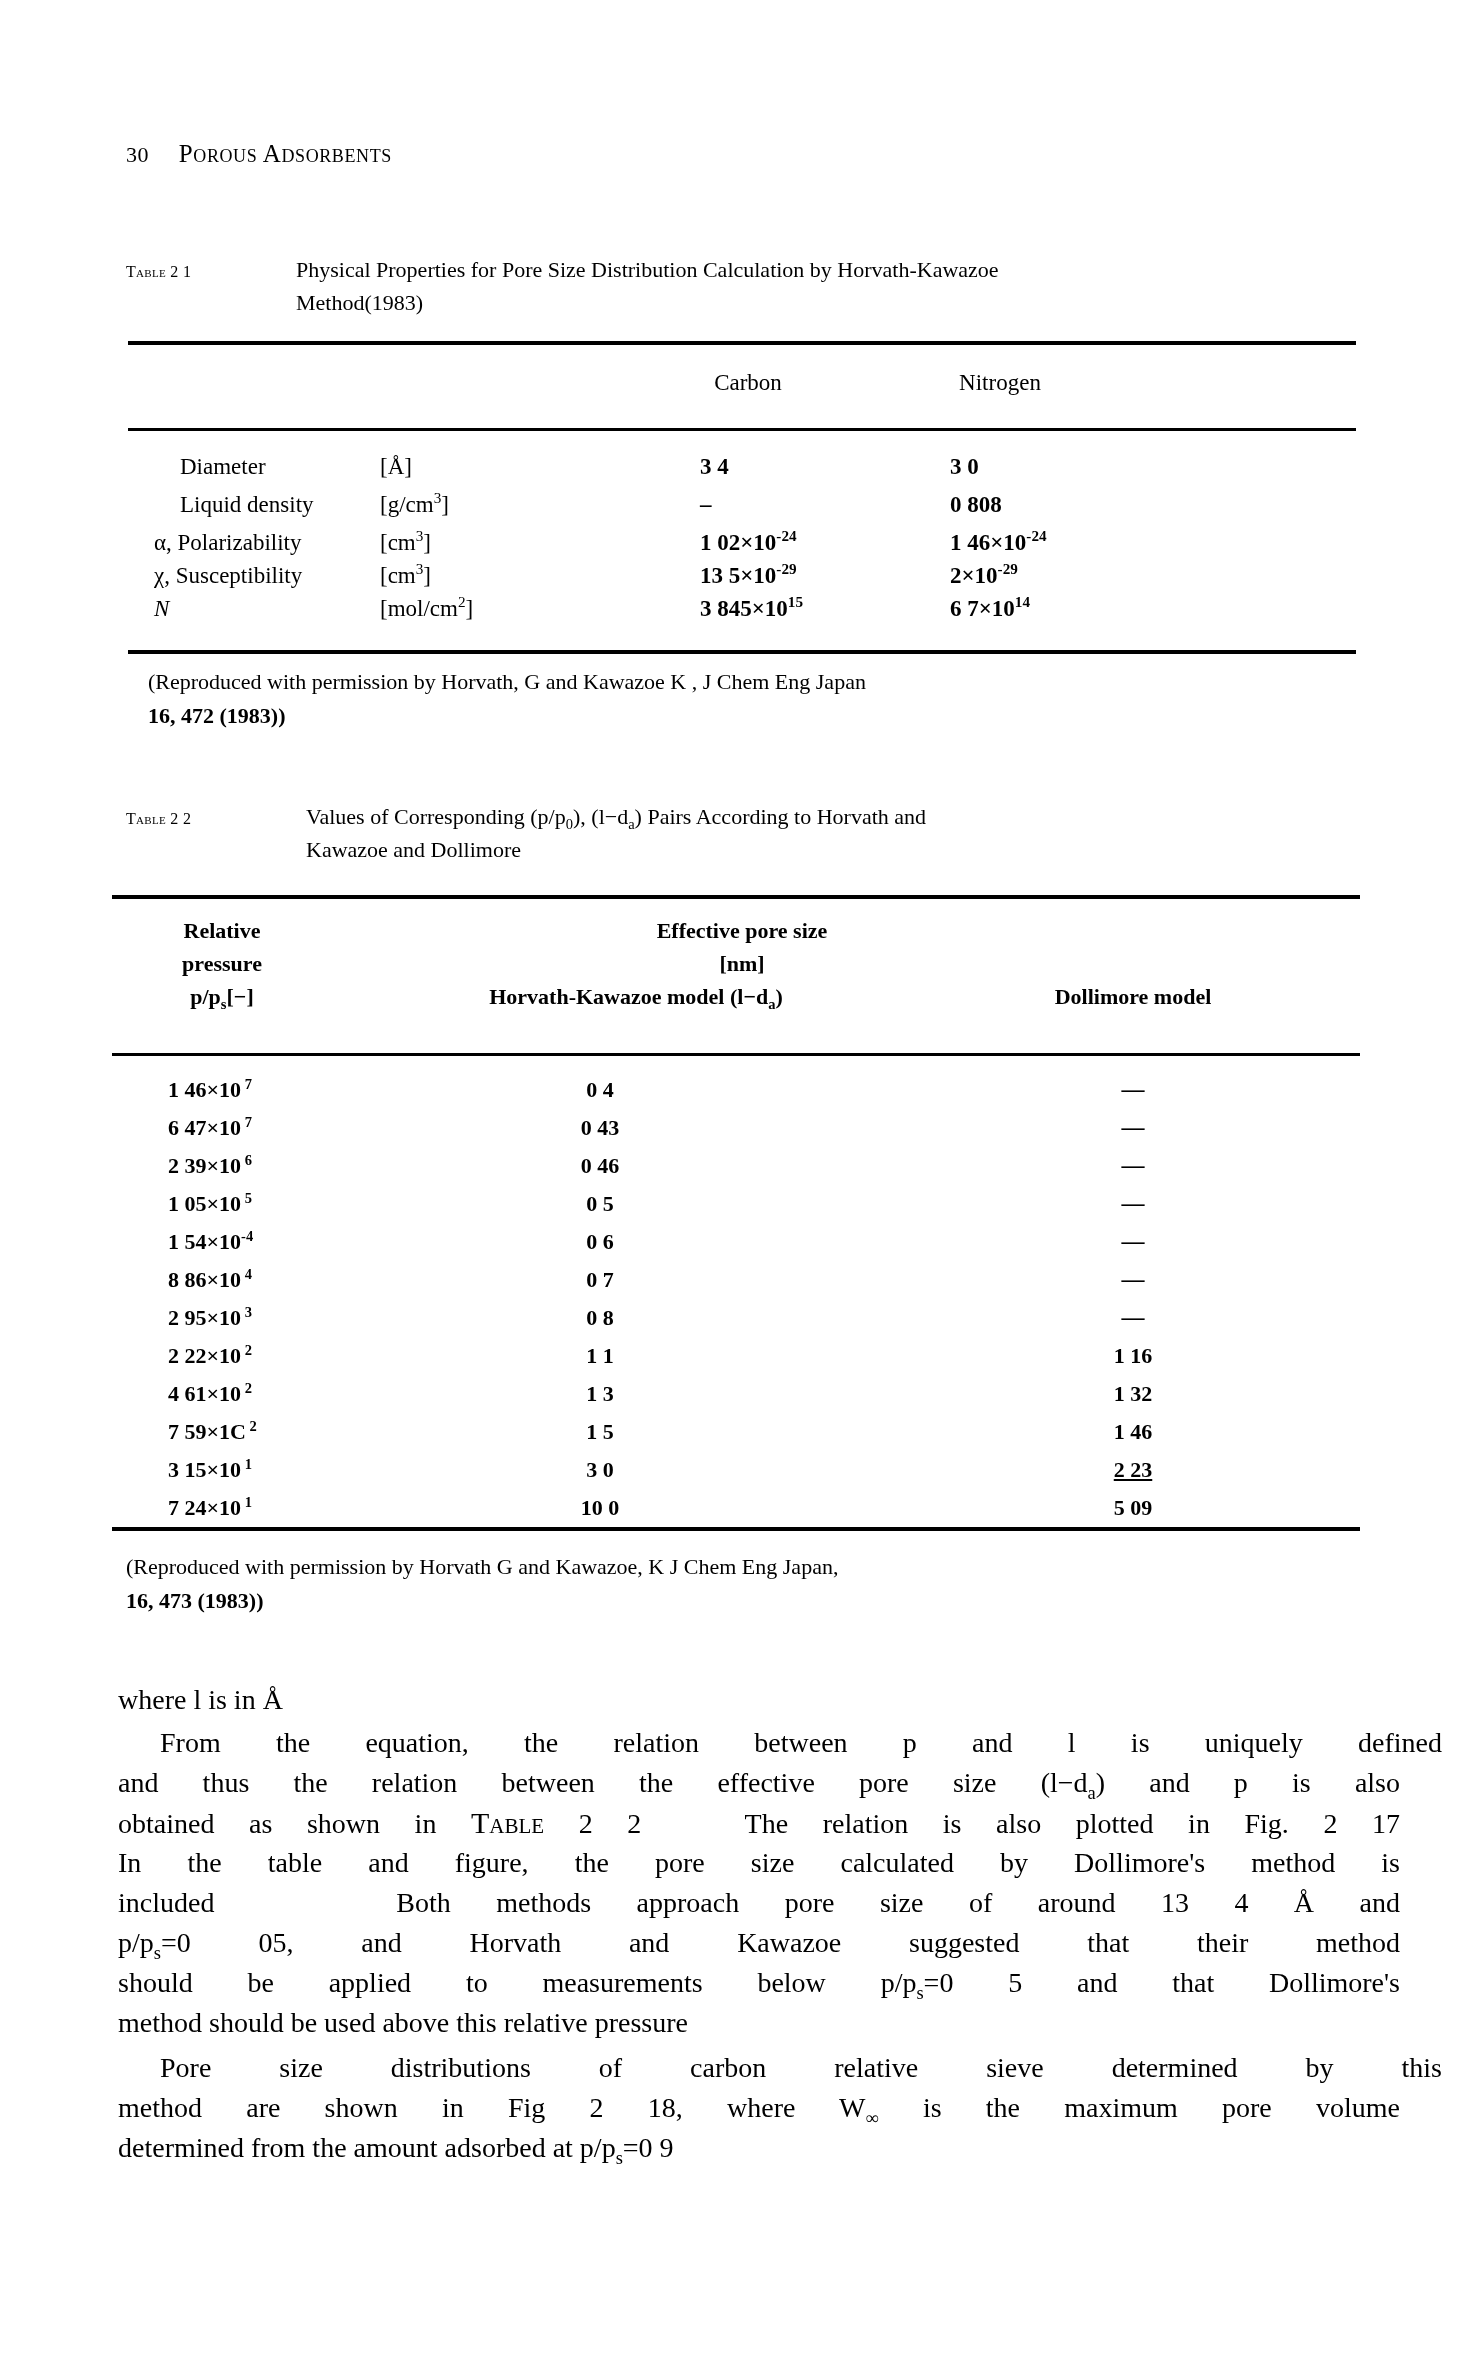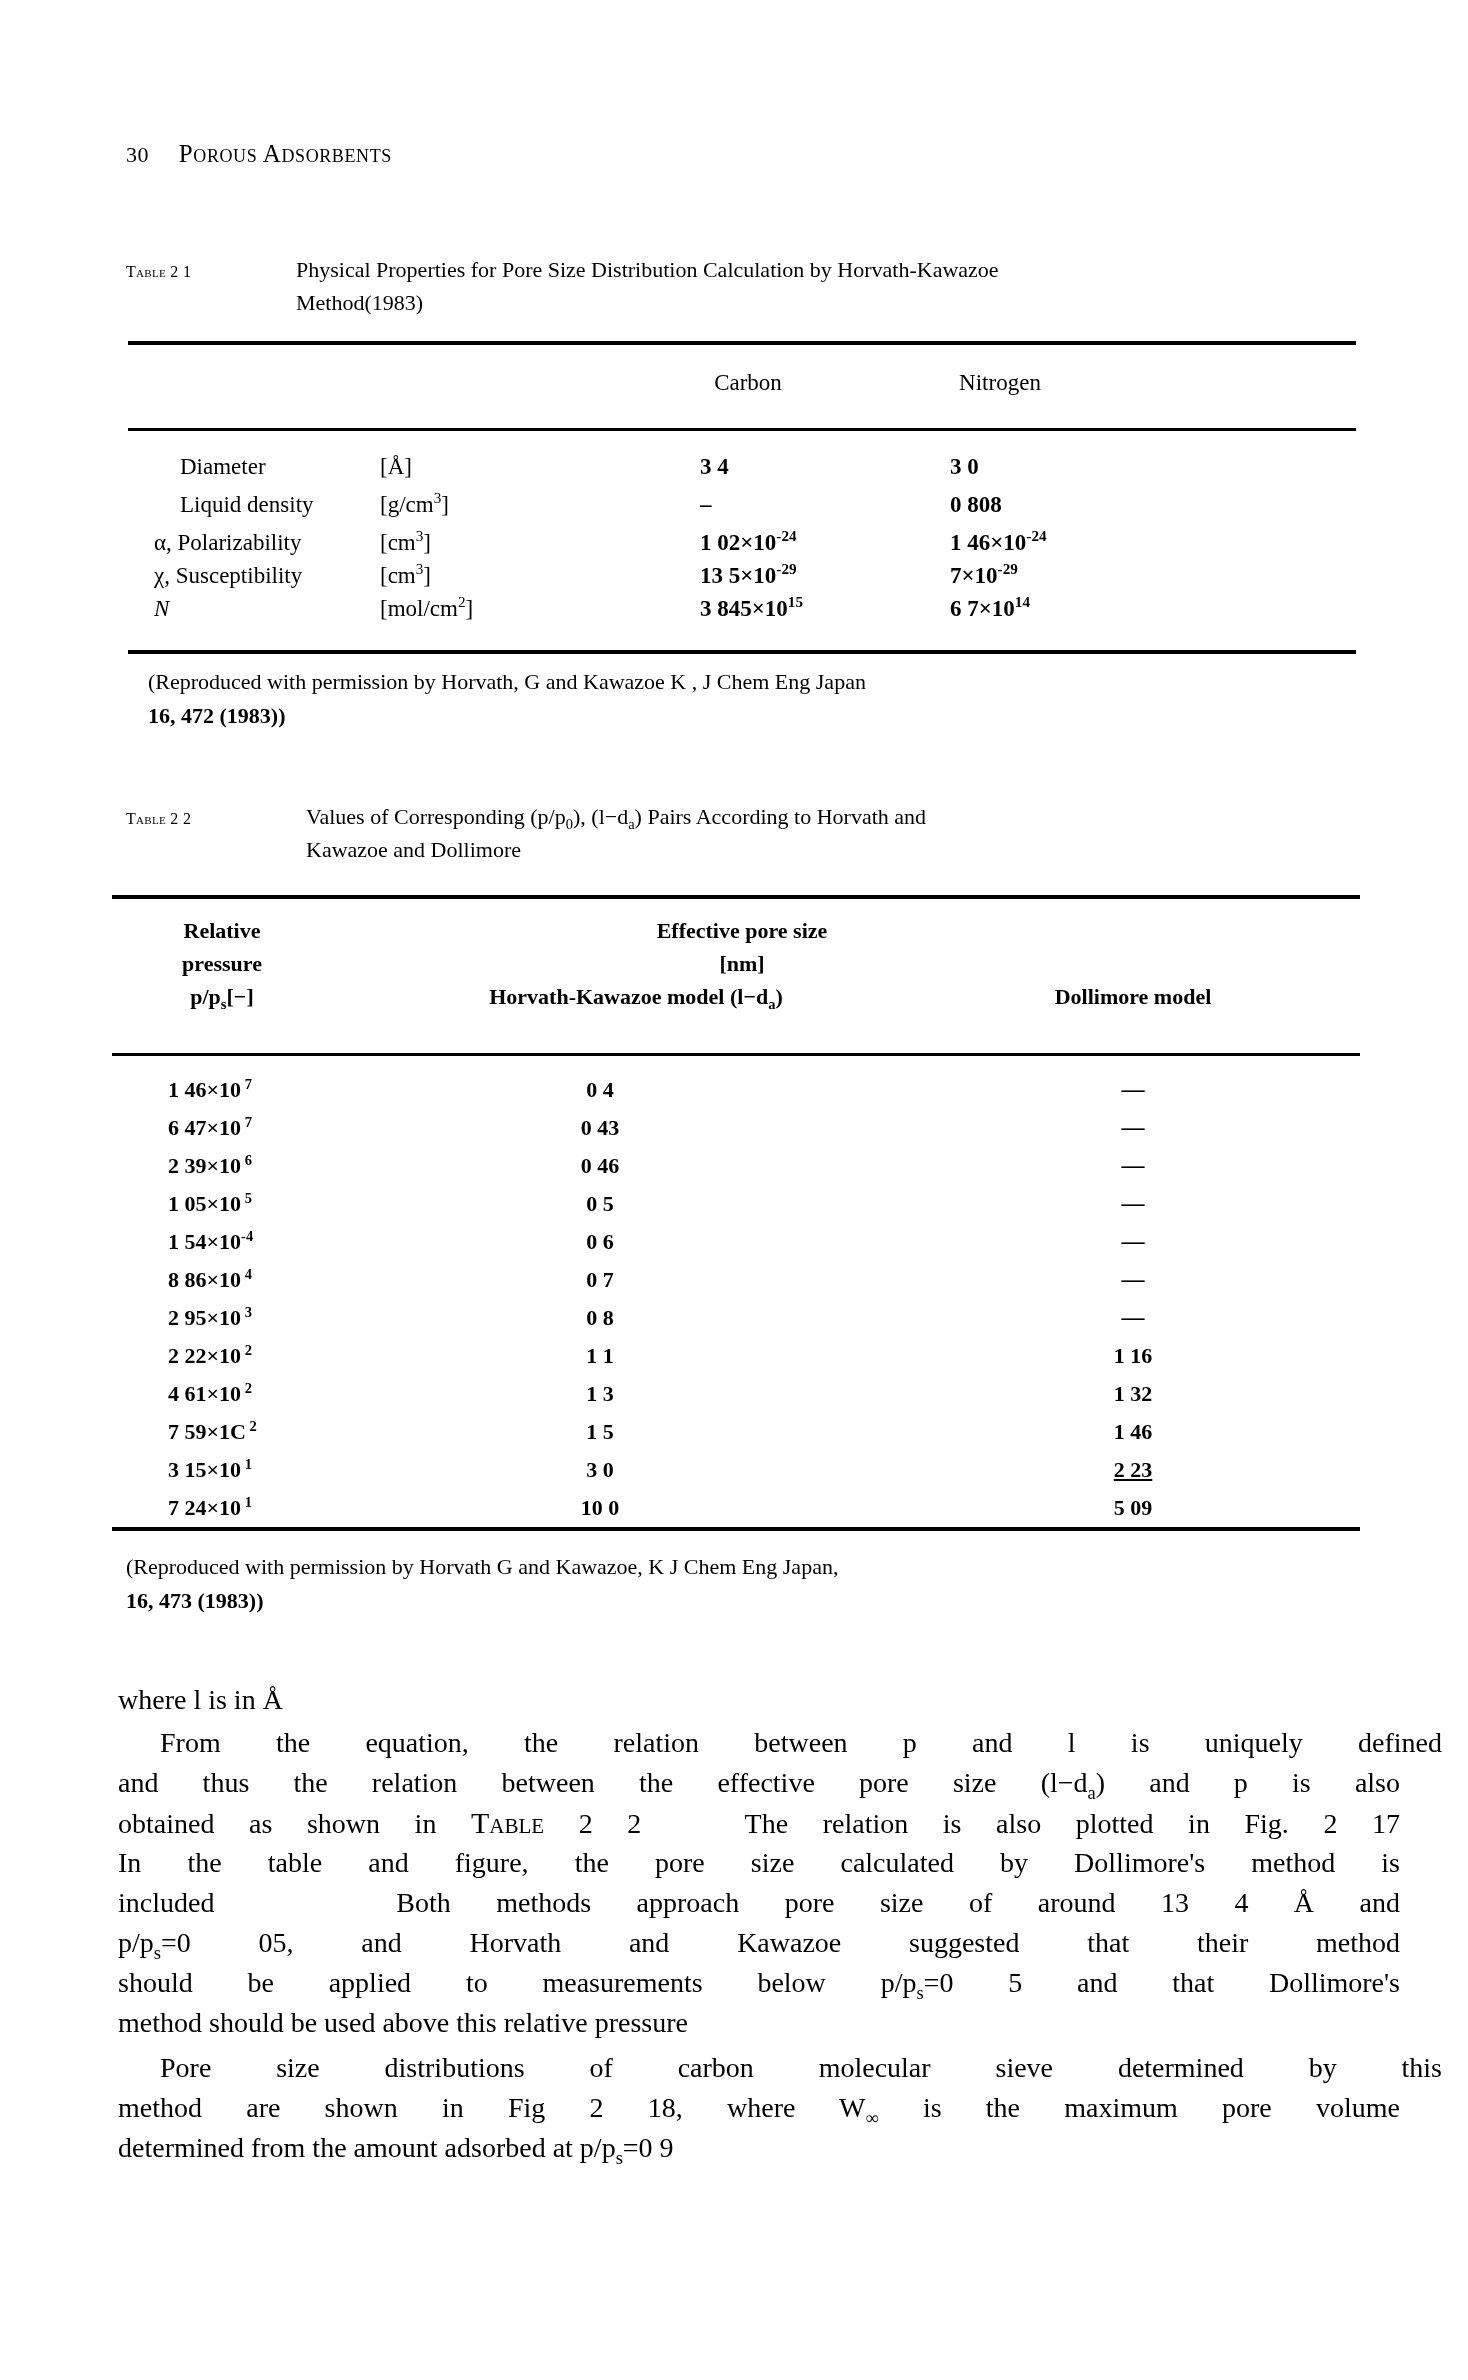--- a/index.html
+++ b/index.html
@@ -155,21 +155,21 @@
   <div class="t t21-val" style="left:950px; top:491px;"><span>0 808</span><sup></sup></div>
 
   <div class="t t21-row-label" style="left:154px; top:529px;">α, Polarizability</div>
   <div class="t t21-unit" style="left:380px; top:529px;">[cm<sup>3</sup>]</div>
   <div class="t t21-val" style="left:700px; top:529px;"><span>1 02×10</span><sup>-24</sup></div>
   <div class="t t21-val" style="left:950px; top:529px;"><span>1 46×10</span><sup>-24</sup></div>
 
   <div class="t t21-row-label" style="left:154px; top:562px;">χ, Susceptibility</div>
   <div class="t t21-unit" style="left:380px; top:562px;">[cm<sup>3</sup>]</div>
   <div class="t t21-val" style="left:700px; top:562px;"><span>13 5×10</span><sup>-29</sup></div>
-  <div class="t t21-val" style="left:950px; top:562px;"><span>7×10</span><sup>-29</sup></div>
+  <div class="t t21-val" style="left:950px; top:562px;"><span>2×10</span><sup>-29</sup></div>
 
   <div class="t t21-row-label i" style="left:154px; top:595px;">N</div>
   <div class="t t21-unit" style="left:380px; top:595px;">[mol/cm<sup>2</sup>]</div>
   <div class="t t21-val" style="left:700px; top:595px;"><span>3 845×10</span><sup>15</sup></div>
   <div class="t t21-val" style="left:950px; top:595px;"><span>6 7×10</span><sup>14</sup></div>
 
   <div class="srcnote" style="left:148px; top:665px;">
     <span>(Reproduced with permission by Horvath, G  and Kawazoe K ,</span>
     <span class="i">J  Chem  Eng  Japan</span><br>
     <span style="font-weight:bold;">16, 472 (1983))</span>
@@ -273,21 +273,21 @@
     <span class="i">p/p</span><sub class="i">s</sub>=0 05, and Horvath and Kawazoe suggested that their method
   </div>
   <div class="bodyline just" style="top:1963px;">
     should be applied to measurements below <span class="i">p/p</span><sub class="i">s</sub>=0 5 and that Dollimore's
   </div>
   <div class="bodyline noj" style="top:2003px;">
     method should be used above this relative pressure
   </div>
 
   <div class="bodyline just indent" style="top:2048px;">
-    Pore size distributions of carbon molecular sieve determined by this
+    Pore size distributions of carbon relative sieve determined by this
   </div>
   <div class="bodyline just" style="top:2088px;">
     method are shown in Fig  2 18, where <span class="i">W</span><sub>∞</sub> is the maximum pore volume
   </div>
   <div class="bodyline noj" style="top:2128px;">
     determined from the amount adsorbed at <span class="i">p/p</span><sub class="i">s</sub>=0 9
   </div>
 
 </div>
 

